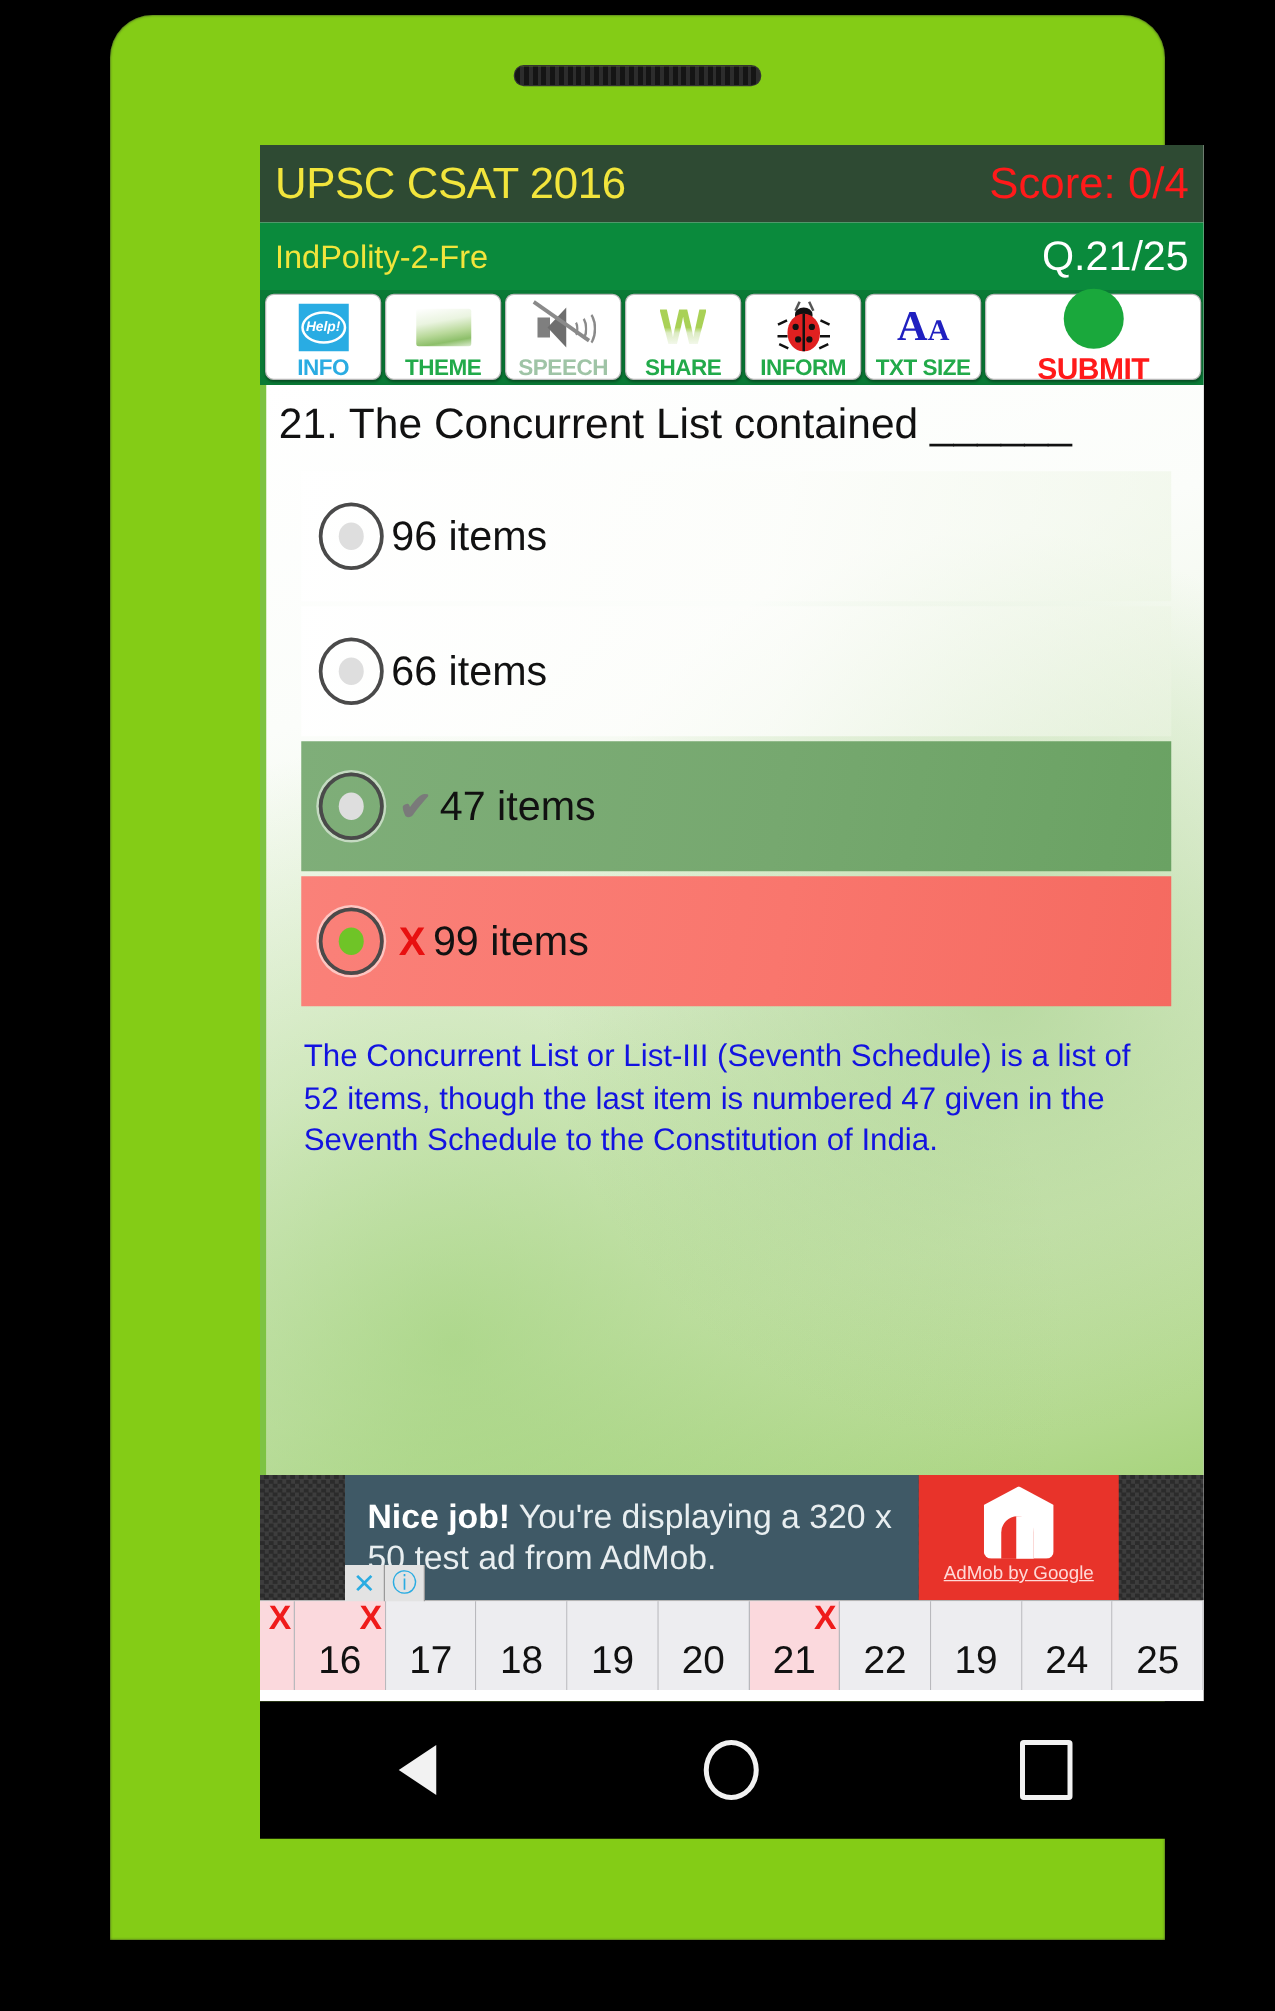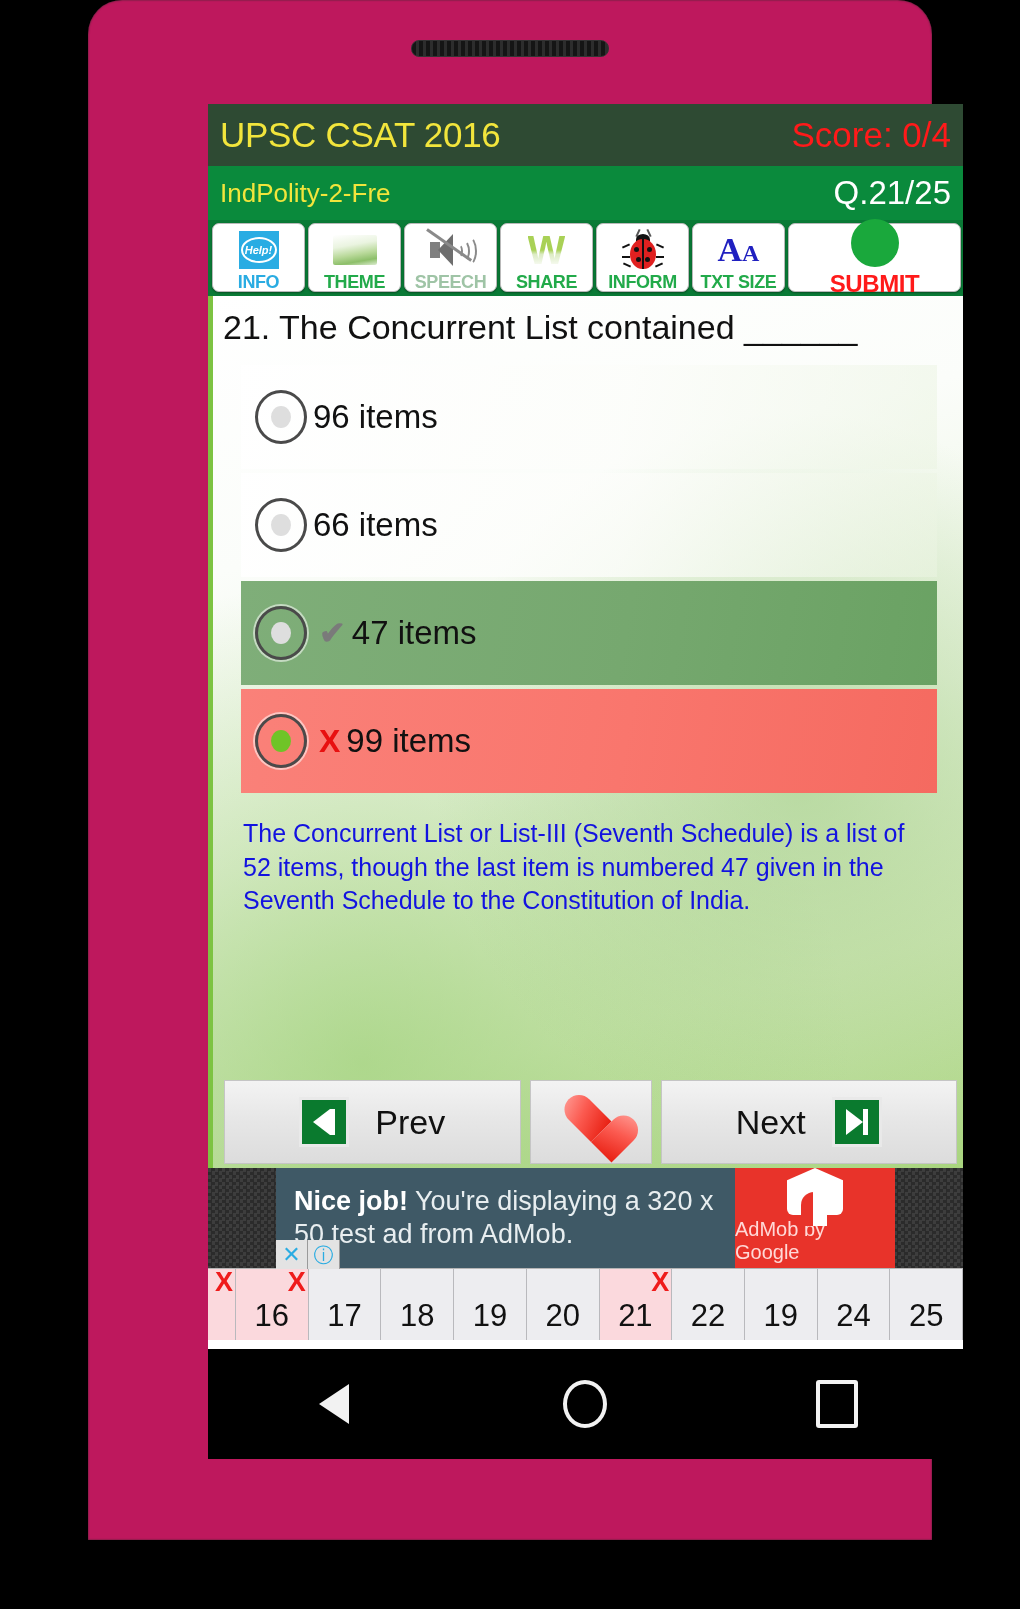--- a/index.html
+++ b/index.html
@@ -11,24 +11,24 @@
     width: 1020px;
     height: 1609px;
     font-family: "Liberation Sans", sans-serif;
     overflow: hidden;
   }
 
   
   #phone-frame {
     position: absolute;
     left: 88px;
-    top: 0px;
+    top: 12px;
     width: 844px;
     height: 1540px;
-    background: #be185d;
+    background: #84cc16;
     border-radius: 34px 34px 0 0;
     box-shadow: inset 0 0 2px #2a2a2a;
   }
   #speaker-grille {
     position: absolute;
     left: 50%;
     transform: translateX(-50%);
     top: 40px;
     width: 196px;
     height: 15px;
@@ -345,21 +345,21 @@
     clip-path: polygon(50% 0%, 100% 26%, 100% 100%, 0% 100%, 0% 26%);
     border-radius: 6px;
   }
   .admob-mark .hole {
     position:absolute; left:14px; top:24px; width:26px; height:34px;
     background:#e8332a; border-radius: 13px 13px 0 0;
   }
   .admob-mark .notch {
     position:absolute; left:26px; top:24px; width:14px; height:34px; background:#fff;
   }
-  #ad-logo-caption { color:#ffd9d7; font-size: 20px; margin-top: 3px; }
+  #ad-logo-caption { color:#ffd9d7; font-size: 15px; margin-top: 3px; text-decoration: underline; }
   #ad-controls {
     position: absolute;
     left: 68px; bottom: -2px;
     display: flex; align-items: flex-end;
   }
   .ad-ctl {
     width: 32px; height: 30px;
     background: #e3e3e3;
     display: flex; align-items: center; justify-content: center;
     color: #2aace2; font-size: 22px; line-height: 1;
@@ -550,39 +550,20 @@
               <div class="inner"></div>
             </div>
           <span class="opt-mark cross">X</span>
           <span class="opt-text">99 items</span>
         </div>
 
       </div>
 
       <div id="explanation">The Concurrent List or List-III (Seventh Schedule) is a list of 52 items, though the last item is numbered 47 given in the Seventh Schedule to the Constitution of India.</div>
 
-      <div id="nav-bar">
-        <div class="nav-btn" id="btn-prev">
-          <span class="skip-ico first">
-            <span class="tri"></span>
-              <span class="bar"></span>
-          </span>
-          <span class="nav-label">Prev</span>
-        </div>
-        <div class="nav-btn" id="btn-fav">
-          <span class="heart"></span>
-        </div>
-        <div class="nav-btn" id="btn-next">
-          <span class="nav-label">Next</span>
-          <span class="skip-ico last">
-            <span class="tri"></span>
-              <span class="bar"></span>
-          </span>
-        </div>
-      </div>
 
     </div>
 
     <div id="ad-banner">
       <div id="ad-body">
         <div id="ad-text">
           <b>Nice job!</b><span> You're displaying a 320 x 50 test ad from AdMob.</span>
         </div>
       </div>
       <div id="ad-logo">

